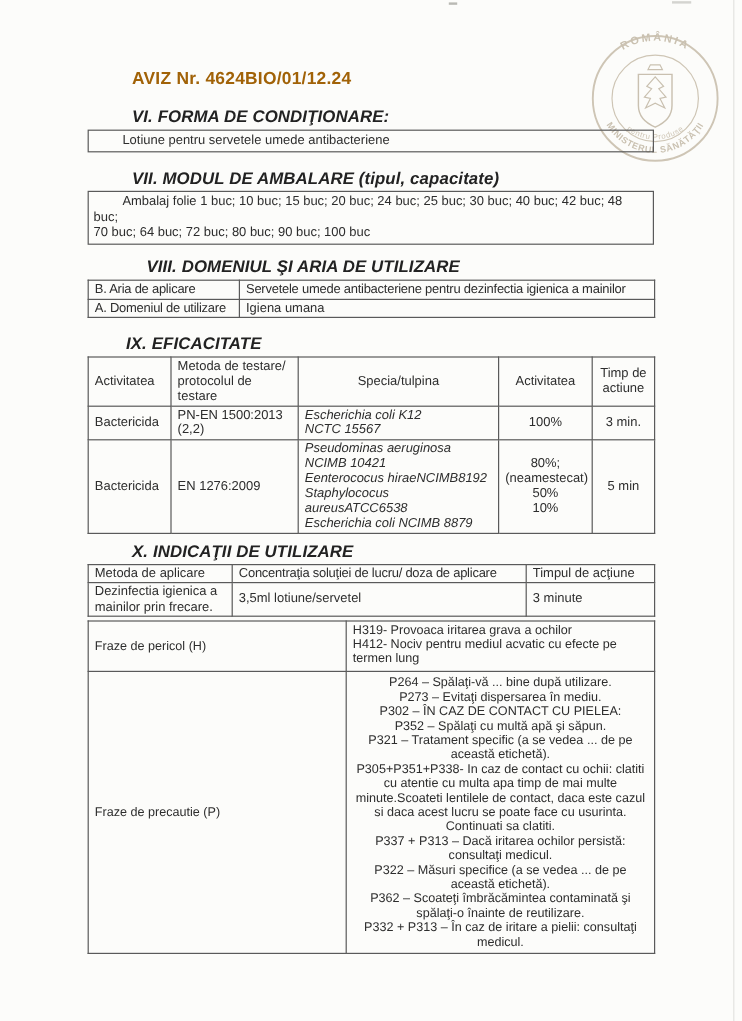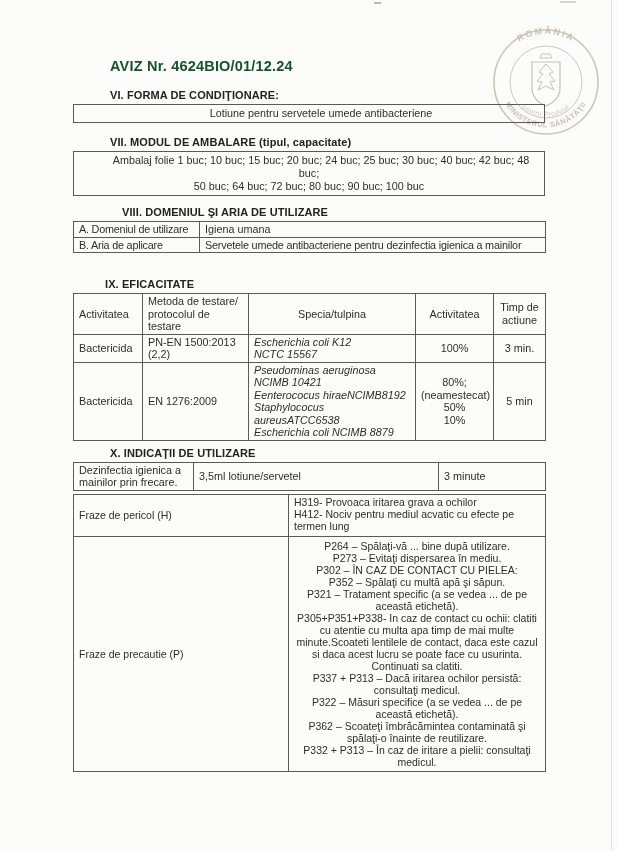--- a/index.html
+++ b/index.html
@@ -13,43 +13,43 @@
   }
   .scan-edge { position:absolute; top:0; right:6px; width:1px; height:100%; background:#e3e3e0; }
   .artifact { position:absolute; background:#b9b9b4; }
   .a1 { left:374px; top:2px; width:7px; height:2px; }
   .a2 { left:560px; top:1px; width:16px; height:2px; opacity:.6; }
 
   
   .stamp { position:absolute; left:488px; top:24px; width:116px; height:116px; z-index:0; opacity:.62; }
 
   .content { position:relative; z-index:1; padding:58px 0 0 73px; width:545px; }
-  .doc-title { font-size:14.5px; font-weight:bold; margin-left:37px; letter-spacing:.2px; color:#14532d; }
-
-  .sec-heading { font-size:11px; font-weight:bold; color:#222; letter-spacing:.1px; }
+  .doc-title { font-size:14.5px; font-weight:bold; margin-left:37px; letter-spacing:.2px; color:#a16207; }
+
+  .sec-heading { font-size:14px; font-weight:bold; color:#222; letter-spacing:.1px;font-style:italic; }
   .ml37 { margin-left:37px; }
   .ml49 { margin-left:49px; }
   .ml32 { margin-left:32px; }
 
-  .box { border:1px solid #5a5a5a; width:472px; font-size:10.8px; line-height:13px; padding:2px 4px; background:transparent;text-align:center; }
+  .box { border:1px solid #5a5a5a; width:472px; font-size:10.8px; line-height:13px; padding:2px 4px; background:transparent; }
   .pre { white-space:pre-line; }
   .indent { text-indent:24px; }
 
   table { border-collapse:collapse; table-layout:fixed; width:472px; font-size:10.8px; }
   td, th { border:1px solid #5a5a5a; padding:1px 5px; font-weight:normal; text-align:left; vertical-align:middle; line-height:12.5px; }
   .vcTop { vertical-align:top; }
   .ctr { text-align:center; }
   .tight { letter-spacing:-0.2px; }
   .italic { font-style:italic; }
 
   .mt-title { margin-top:15px; }
   .mt-vi-box { margin-top:3px; }
   .s-vii { margin-top:13px; }
   .s-viii { margin-top:10px; }
-  .s-ix { margin-top:25px; }
+  .s-ix { margin-top:13px; }
   .s-x { margin-top:6px; }
   .s-xi { margin-top:12px; }
   .gap { margin-top:3px; }
 
   
   .xi td { font-size:10.5px; line-height:12px; }
   .xi .label-cell { letter-spacing:-0.2px; }
   .xi .p-cell { padding:3px 5px;text-align:center; }
   .xi .pict-row { height:44px; }
   .xi .h-row { height:42px; }
@@ -94,36 +94,36 @@
 
 <div class="content">
 
   <div class="doc-title">AVIZ Nr. 4624BIO/01/12.24</div>
 
   <div class="sec-heading ml37 mt-title">VI. FORMA DE CONDIŢIONARE:</div>
   <div class="box indent mt-vi-box">Lotiune pentru servetele umede antibacteriene</div>
 
   <div class="sec-heading ml37 s-vii">VII. MODUL DE AMBALARE (tipul, capacitate)</div>
   <div class="box pre indent gap">Ambalaj folie 1 buc; 10 buc; 15 buc; 20 buc; 24 buc; 25 buc; 30 buc; 40 buc; 42 buc; 48 buc;
-50 buc; 64 buc; 72 buc; 80 buc; 90 buc; 100 buc</div>
+70 buc; 64 buc; 72 buc; 80 buc; 90 buc; 100 buc</div>
 
   <div class="sec-heading ml49 s-viii">VIII. DOMENIUL ŞI ARIA DE UTILIZARE</div>
   <table class="gap">
     <colgroup>
         <col style="width:126px">
         <col style="width:346px">
       </colgroup>
     <tbody>
         <tr>
+      <td class="tight">B. Aria de aplicare</td>
+      <td class="tight">Servetele umede antibacteriene pentru dezinfectia igienica a mainilor</td>
+    </tr>
+    <tr>
       <td class="tight">A. Domeniul de utilizare</td>
       <td>Igiena umana</td>
-    </tr>
-    <tr>
-      <td class="tight">B. Aria de aplicare</td>
-      <td class="tight">Servetele umede antibacteriene pentru dezinfectia igienica a mainilor</td>
     </tr>
   </tbody>
     </table>
 
   <div class="sec-heading ml32 s-ix">IX. EFICACITATE</div>
   <table class="gap">
     <colgroup>
         <col style="width:69px">
         <col style="width:106px">
         <col style="width:167px">
@@ -166,20 +166,25 @@
     </table>
 
   <div class="sec-heading ml37 s-x">X. INDICAŢII DE UTILIZARE</div>
   <table class="gap">
     <colgroup>
         <col style="width:120px">
         <col style="width:245px">
         <col style="width:107px">
       </colgroup>
     <tbody>
+        <tr>
+      <th>Metoda de aplicare</th>
+      <th class="tight">Concentraţia soluţiei de lucru/  doza de aplicare</th>
+      <th>Timpul de acţiune</th>
+    </tr>
     <tr>
       <td class="pre">Dezinfectia igienica a
 mainilor  prin frecare.</td>
       <td>3,5ml lotiune/servetel</td>
       <td>3 minute</td>
     </tr>
   </tbody>
     </table>
 
   <table class="gap xi">

